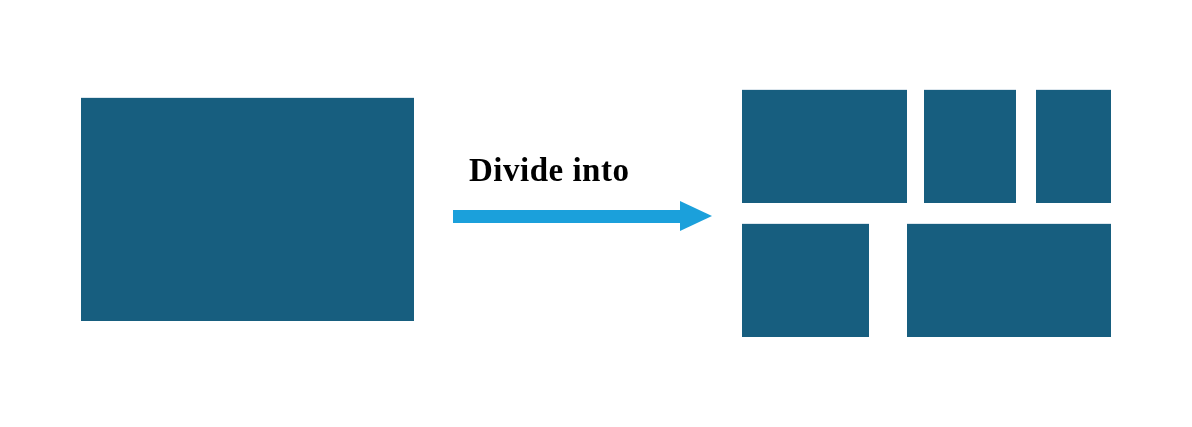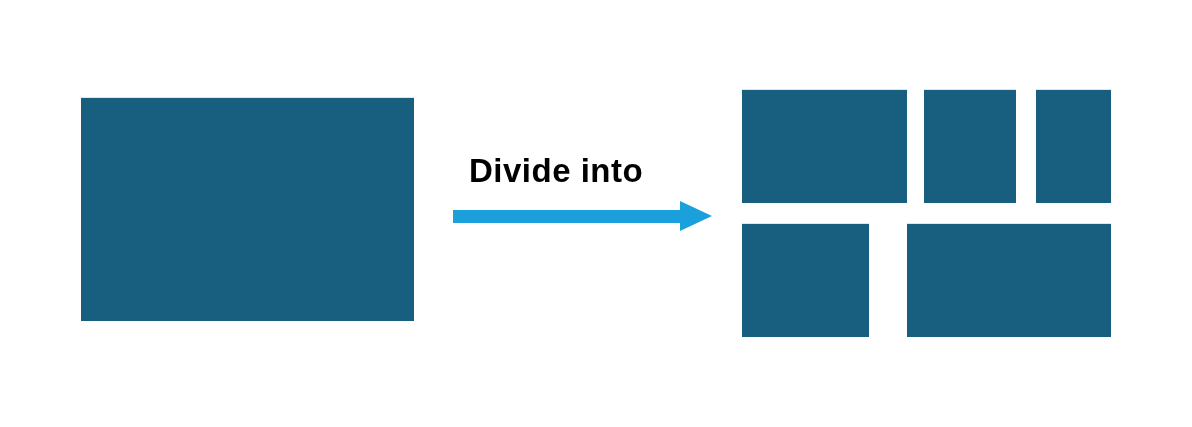--- a/index.html
+++ b/index.html
@@ -12,20 +12,21 @@
     margin: 0;
     padding: 0;
     font-family: "Liberation Sans", sans-serif;
   }
   .canvas {
     position: relative;
     width: 1192px;
     height: 427px;
     background: var(--bg-color);
     overflow: hidden;
+    font-family: Liberation Serif, serif;
   }
   .block {
     position: absolute;
     background: var(--block-color);
     box-shadow: 0 -1px 0 rgba(205, 220, 230, 0.7);
   }
   
   .block-source { left: 81px; top: 98px; width: 333px; height: 223px; }
 
   

